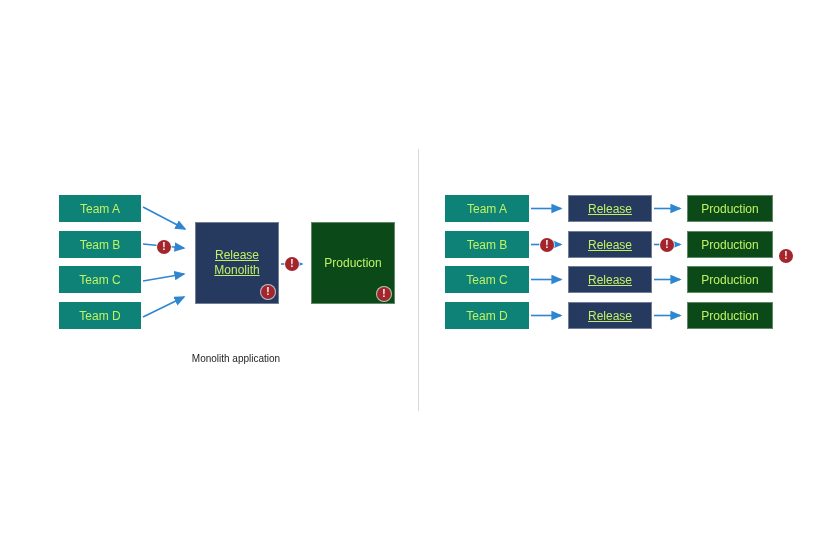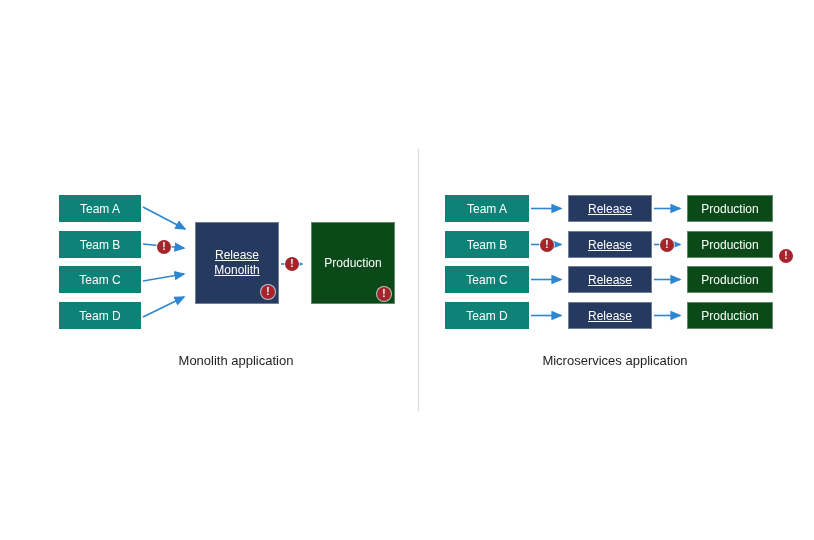--- a/index.html
+++ b/index.html
@@ -2,41 +2,41 @@
 <html><head>
 <meta charset="utf-8">
 <style>
   html,body{margin:0;padding:0;background:#fff;}
   #canvas{
     position:relative;width:814px;height:540px;background:#ffffff;overflow:hidden;
     font-family:"Liberation Sans","DejaVu Sans",sans-serif;
   }
   .box{
     position:absolute;display:flex;align-items:center;justify-content:center;
-    color:#ffffff;font-size:12px;text-align:center;box-sizing:border-box;
+    color:#bef264;font-size:12px;text-align:center;box-sizing:border-box;
   }
   .teal{background:#0E8276;}
   .navy{background:#263A5F;border:1px solid rgba(255,255,255,0.35);text-decoration:underline;}
   .green{background:#0B4A18;border:1px solid rgba(255,255,255,0.35);align-items:center;}
   .team{left:59px;width:82px;height:27px;}
   .svc-team{left:445px;width:84px;height:27px;}
   .svc-release{left:568px;width:84px;height:27px;}
   .svc-prod{left:687px;width:86px;height:27px;}
   .bigbox{top:222px;height:82px;width:84px;font-size:12px;line-height:15px;}
   #rc-box{left:195px;}
   #prod-box-mono{left:311px;}
   .badge{
     position:absolute;width:14px;height:14px;border-radius:50%;
     background:#A4262C;color:#ffffff;font-size:10px;font-weight:bold;
     line-height:14px;text-align:center;box-shadow:0 0 0 1px rgba(255,255,255,0.7);
     z-index:5;
   }
   .caption{
     position:absolute;top:353px;width:260px;text-align:center;
-    color:#1F1F1F;font-size:13px;
+    color:#1F1F1F;font-size:10px;
   }
   #divider{position:absolute;left:418px;top:149px;width:1px;height:262px;background:#D9D9D9;}
   #arrow-layer{position:absolute;left:0;top:0;pointer-events:none;z-index:2;}
   .box{z-index:3;}
 </style>
 </head>
 <body>
 
 <div id="canvas">
 
@@ -130,19 +130,18 @@
   <div class="box teal svc-team" style="top:302px">
     <span>Team D</span>
   </div>
   <div class="box navy svc-release" style="top:302px">
     <span>Release</span>
   </div>
   <div class="box green svc-prod" style="top:302px">
     <span>Production</span>
   </div>
 
-  <div class="caption" style="left:485px">Microservices application</div>
 
   <div class="badge" style="left:540px;top:238px">!</div>
   <div class="badge" style="left:660px;top:238px">!</div>
   <div class="badge" style="left:779px;top:249px">!</div>
 
 </div>
 
 </body></html>

